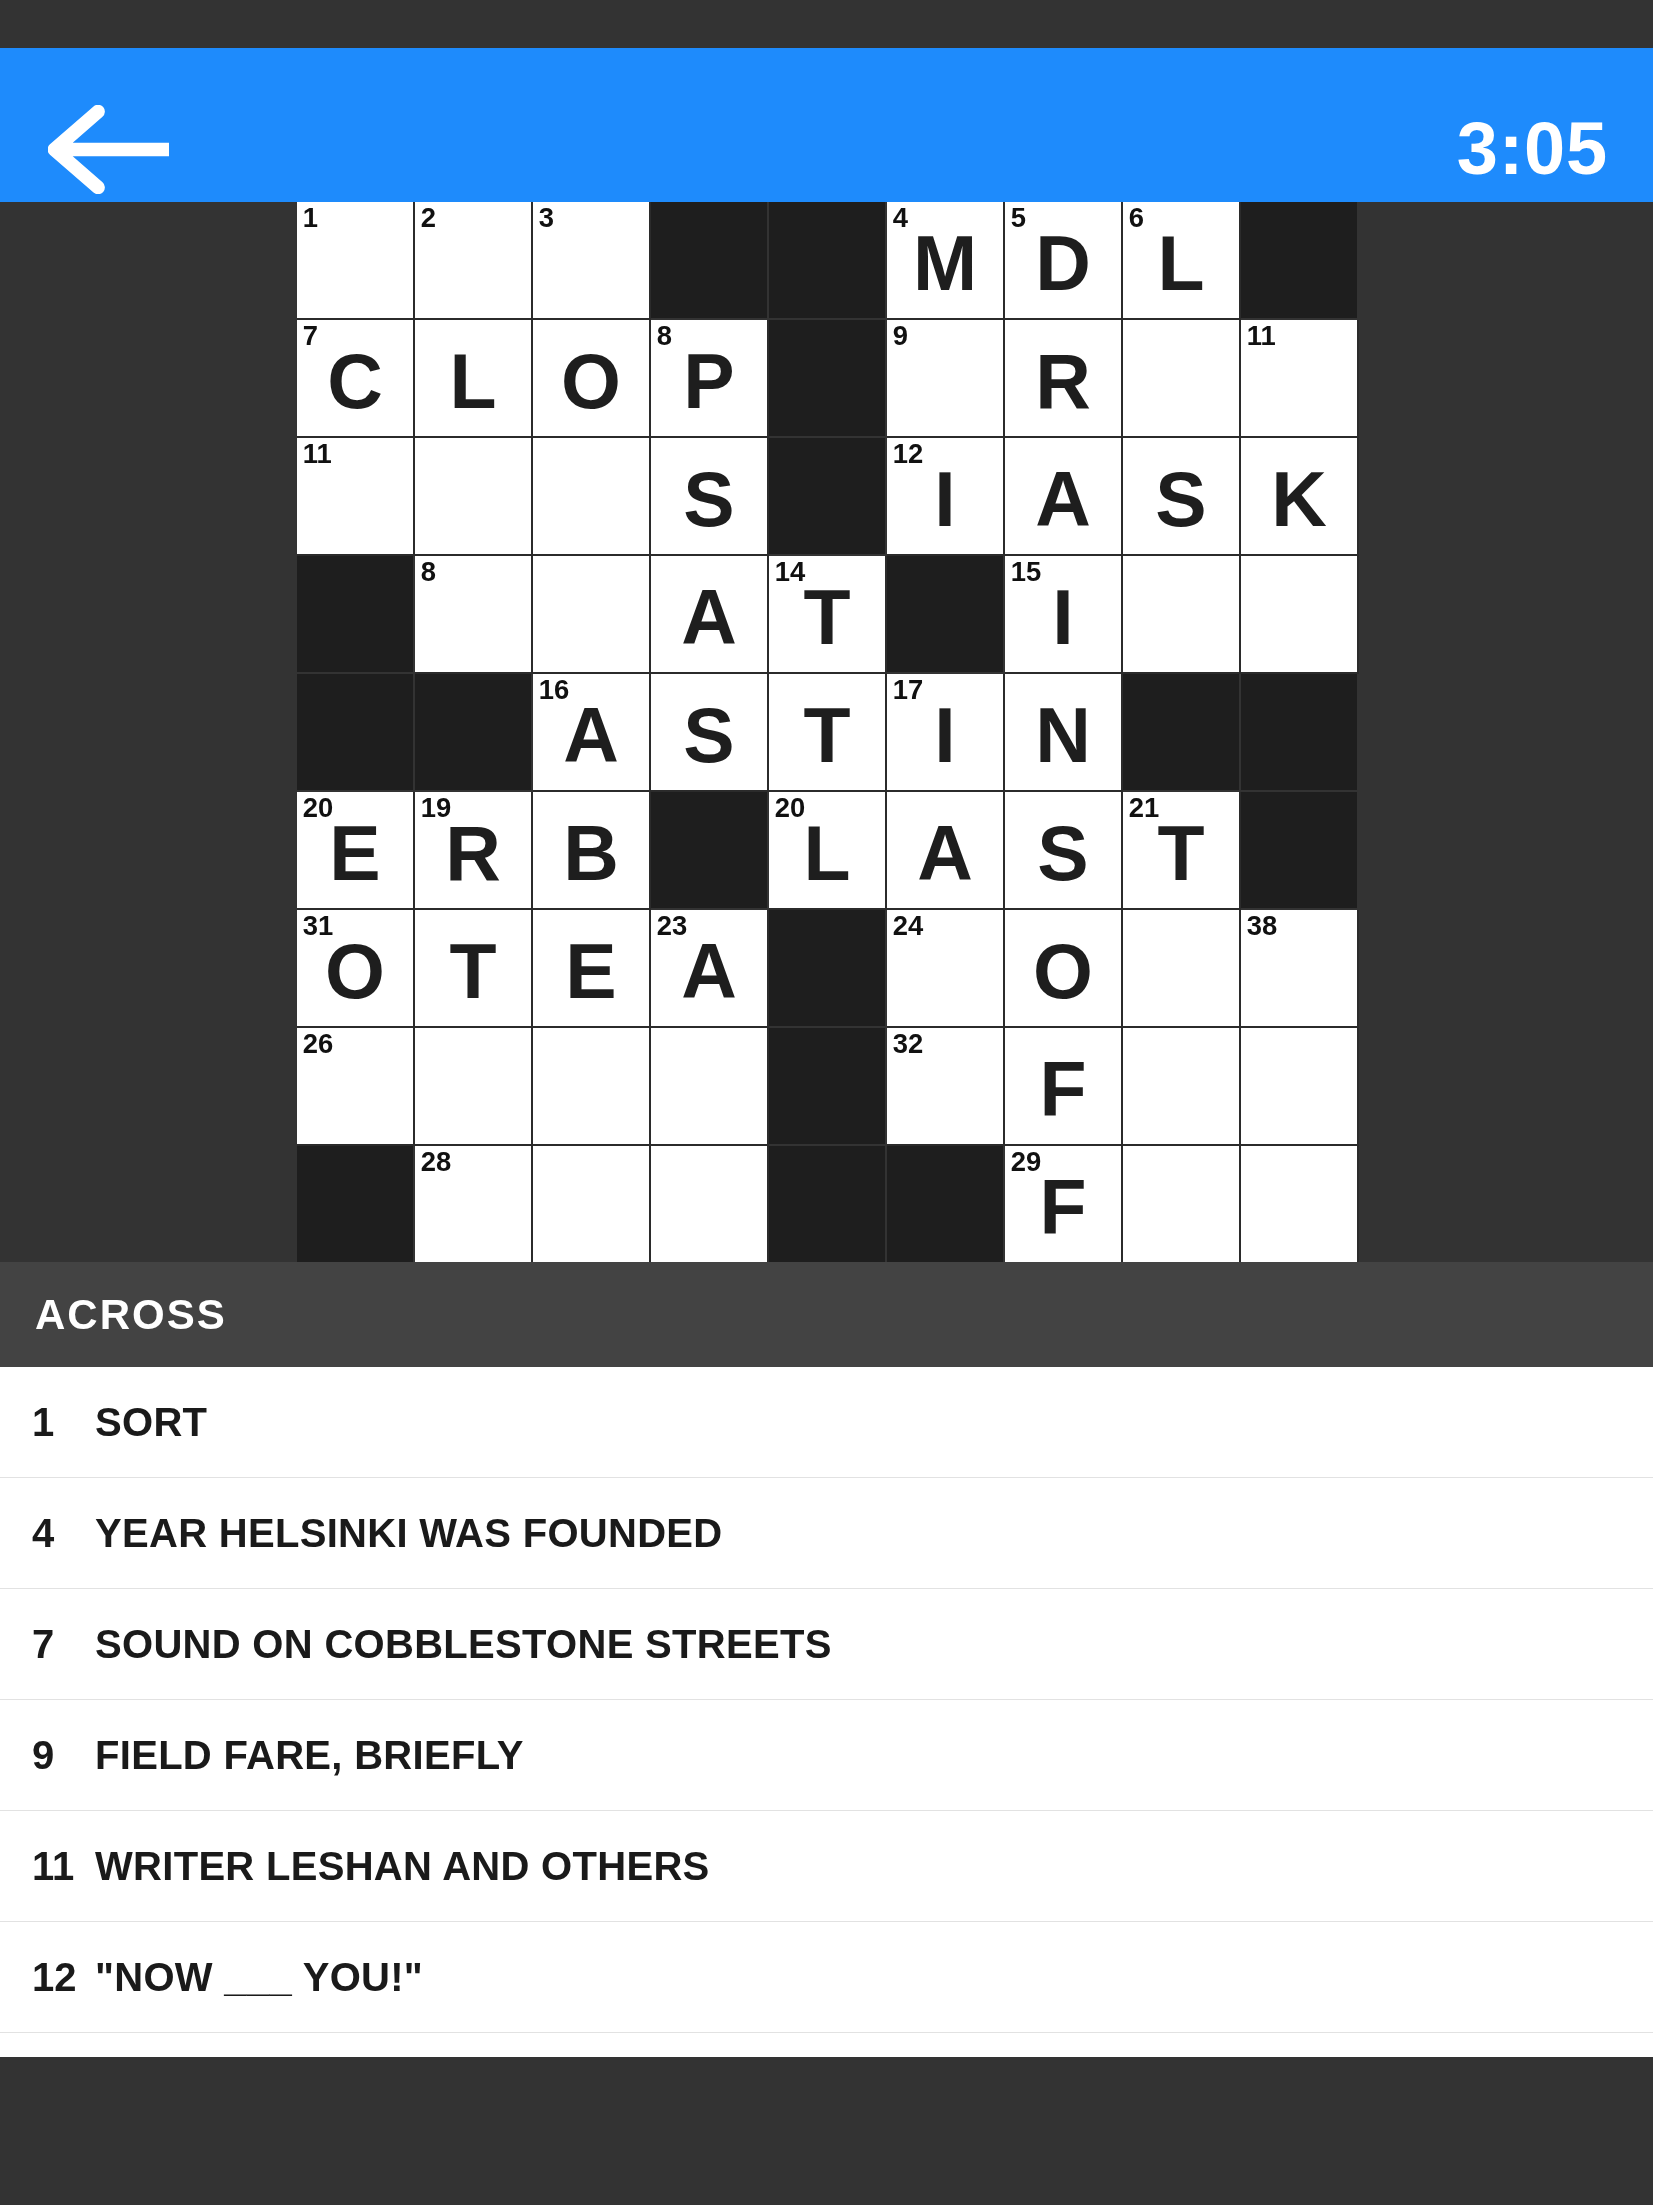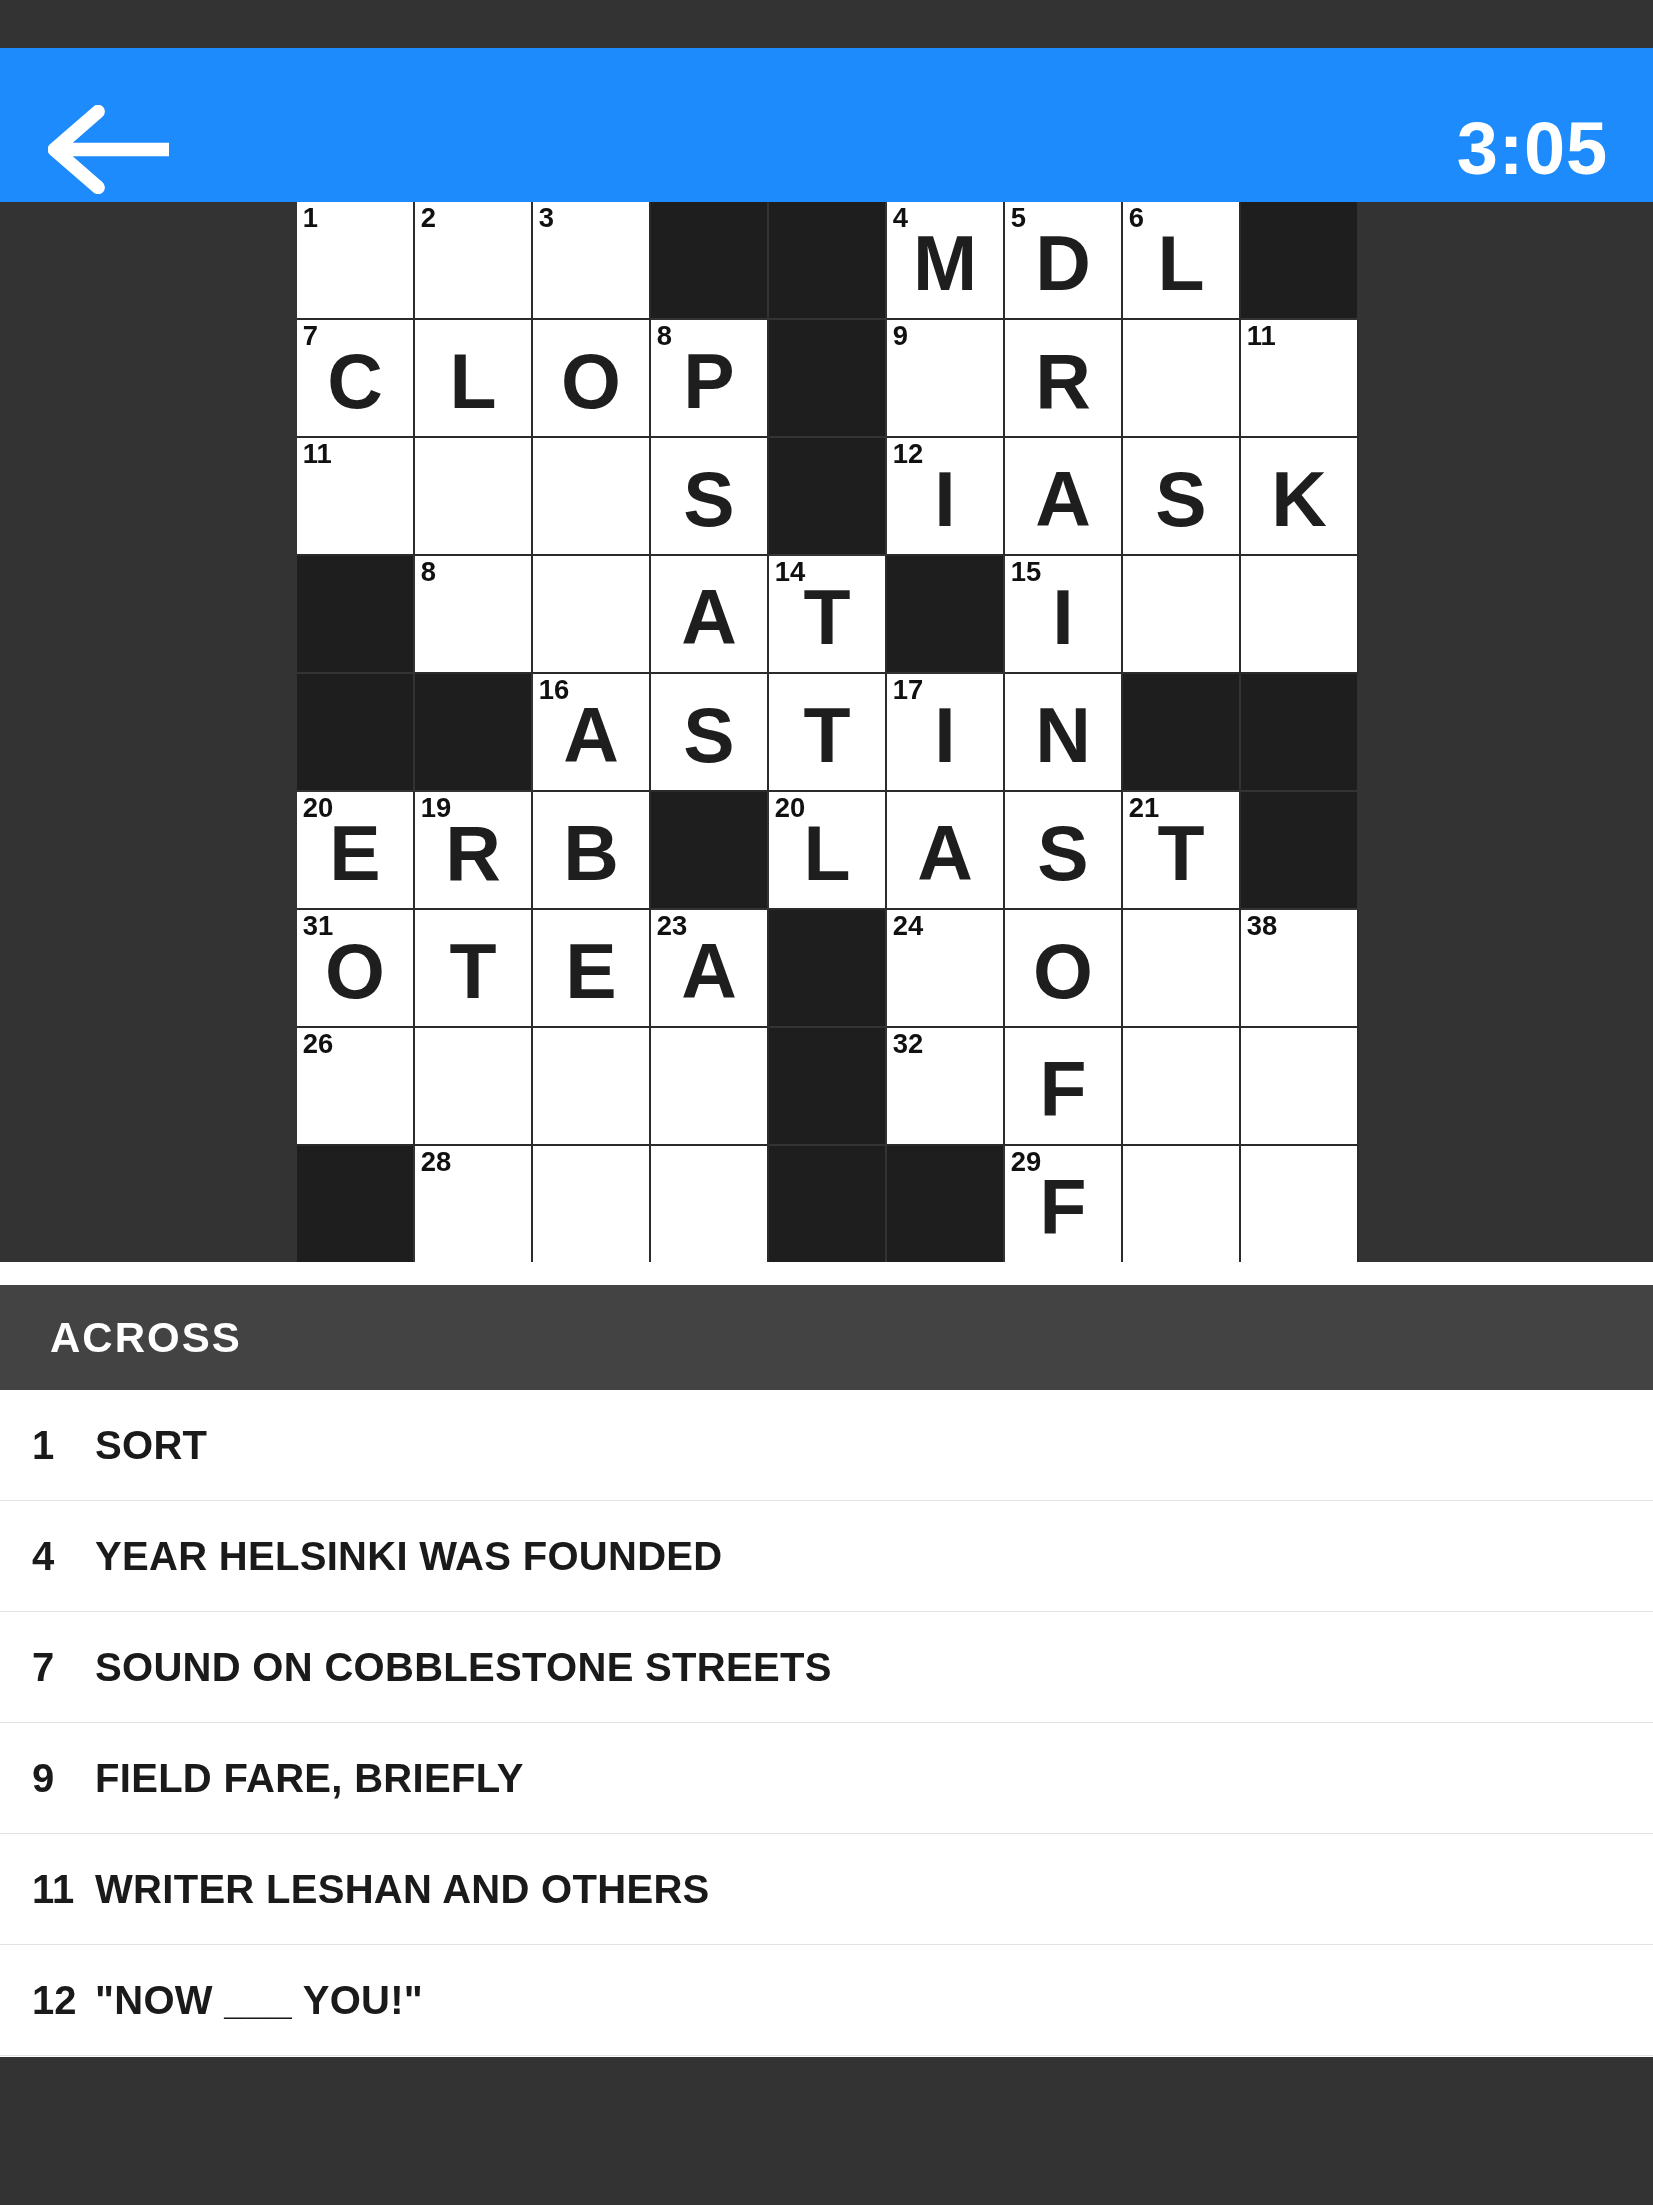--- a/index.html
+++ b/index.html
@@ -97,22 +97,21 @@
     height: 795px;
     background: #ffffff;
     overflow: hidden;
   }
   #clues-header {
     width: 1653px;
     height: 105px;
     background: #434343;
     display: flex;
     align-items: center;
-    padding-left: 50px;
-    margin-top: 23px;
+    padding-left: 35px;
   }
   #clues-header-label {
     color: #ffffff;
     font-size: 42px;
     font-weight: 700;
     letter-spacing: 2px;
     font-family: "Liberation Sans", sans-serif;
   }
   .clue-row {
     width: 1653px;

